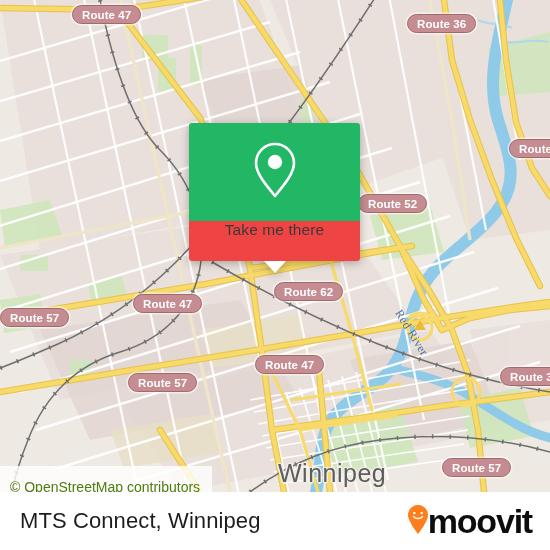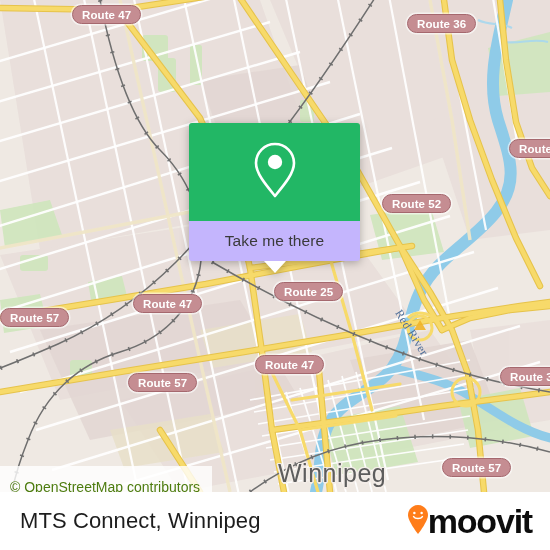--- a/index.html
+++ b/index.html
@@ -71,24 +71,24 @@
   #popup-top {
     height: 98px;
     background: #22b765;
     border-radius: 3px 3px 0 0;
     display: flex;
     align-items: center;
     justify-content: center;
   }
   #popup-bottom {
     height: 40px;
-    background: #c4b5fd;
+    background: #ef4444;
     border-radius: 0 0 3px 3px;
     display: flex;
-    align-items: center;
+    align-items: flex-start;
     justify-content: center;
   }
   #popup-label {
     font-size: 15.5px;
     color: #3a3a3a;
     letter-spacing: 0.1px;
   }
   #popup-tail {
     position: absolute;
     left: 50%;
@@ -328,22 +328,22 @@
     </svg>
 
     <div class="city-label" style="left:278px; top:439px;">Winnipeg</div>
 
     <div class="river-label" style="left:404px; top:307px; transform: rotate(58deg); transform-origin: left top;">Red River</div>
 
     <div id="route-badges">
         <div class="route-badge" style="left: 72px; top: 5px;">Route 47</div>
         <div class="route-badge" style="left: 407px; top: 14px;">Route 36</div>
         <div class="route-badge" style="left: 509px; top: 139px;">Route 4</div>
-        <div class="route-badge" style="left: 382px; top: 194px;">Route 52</div>
-        <div class="route-badge" style="left: 274px; top: 282px;">Route 25</div>
+        <div class="route-badge" style="left: 358px; top: 194px;">Route 52</div>
+        <div class="route-badge" style="left: 274px; top: 282px;">Route 62</div>
         <div class="route-badge" style="left: 133px; top: 294px;">Route 47</div>
         <div class="route-badge" style="left: 0px; top: 308px;">Route 57</div>
         <div class="route-badge" style="left: 255px; top: 355px;">Route 47</div>
         <div class="route-badge" style="left: 500px; top: 367px;">Route 37</div>
         <div class="route-badge" style="left: 128px; top: 373px;">Route 57</div>
         <div class="route-badge" style="left: 442px; top: 458px;">Route 57</div>
       </div>
 
     <div id="popup">
       <div id="popup-top">

